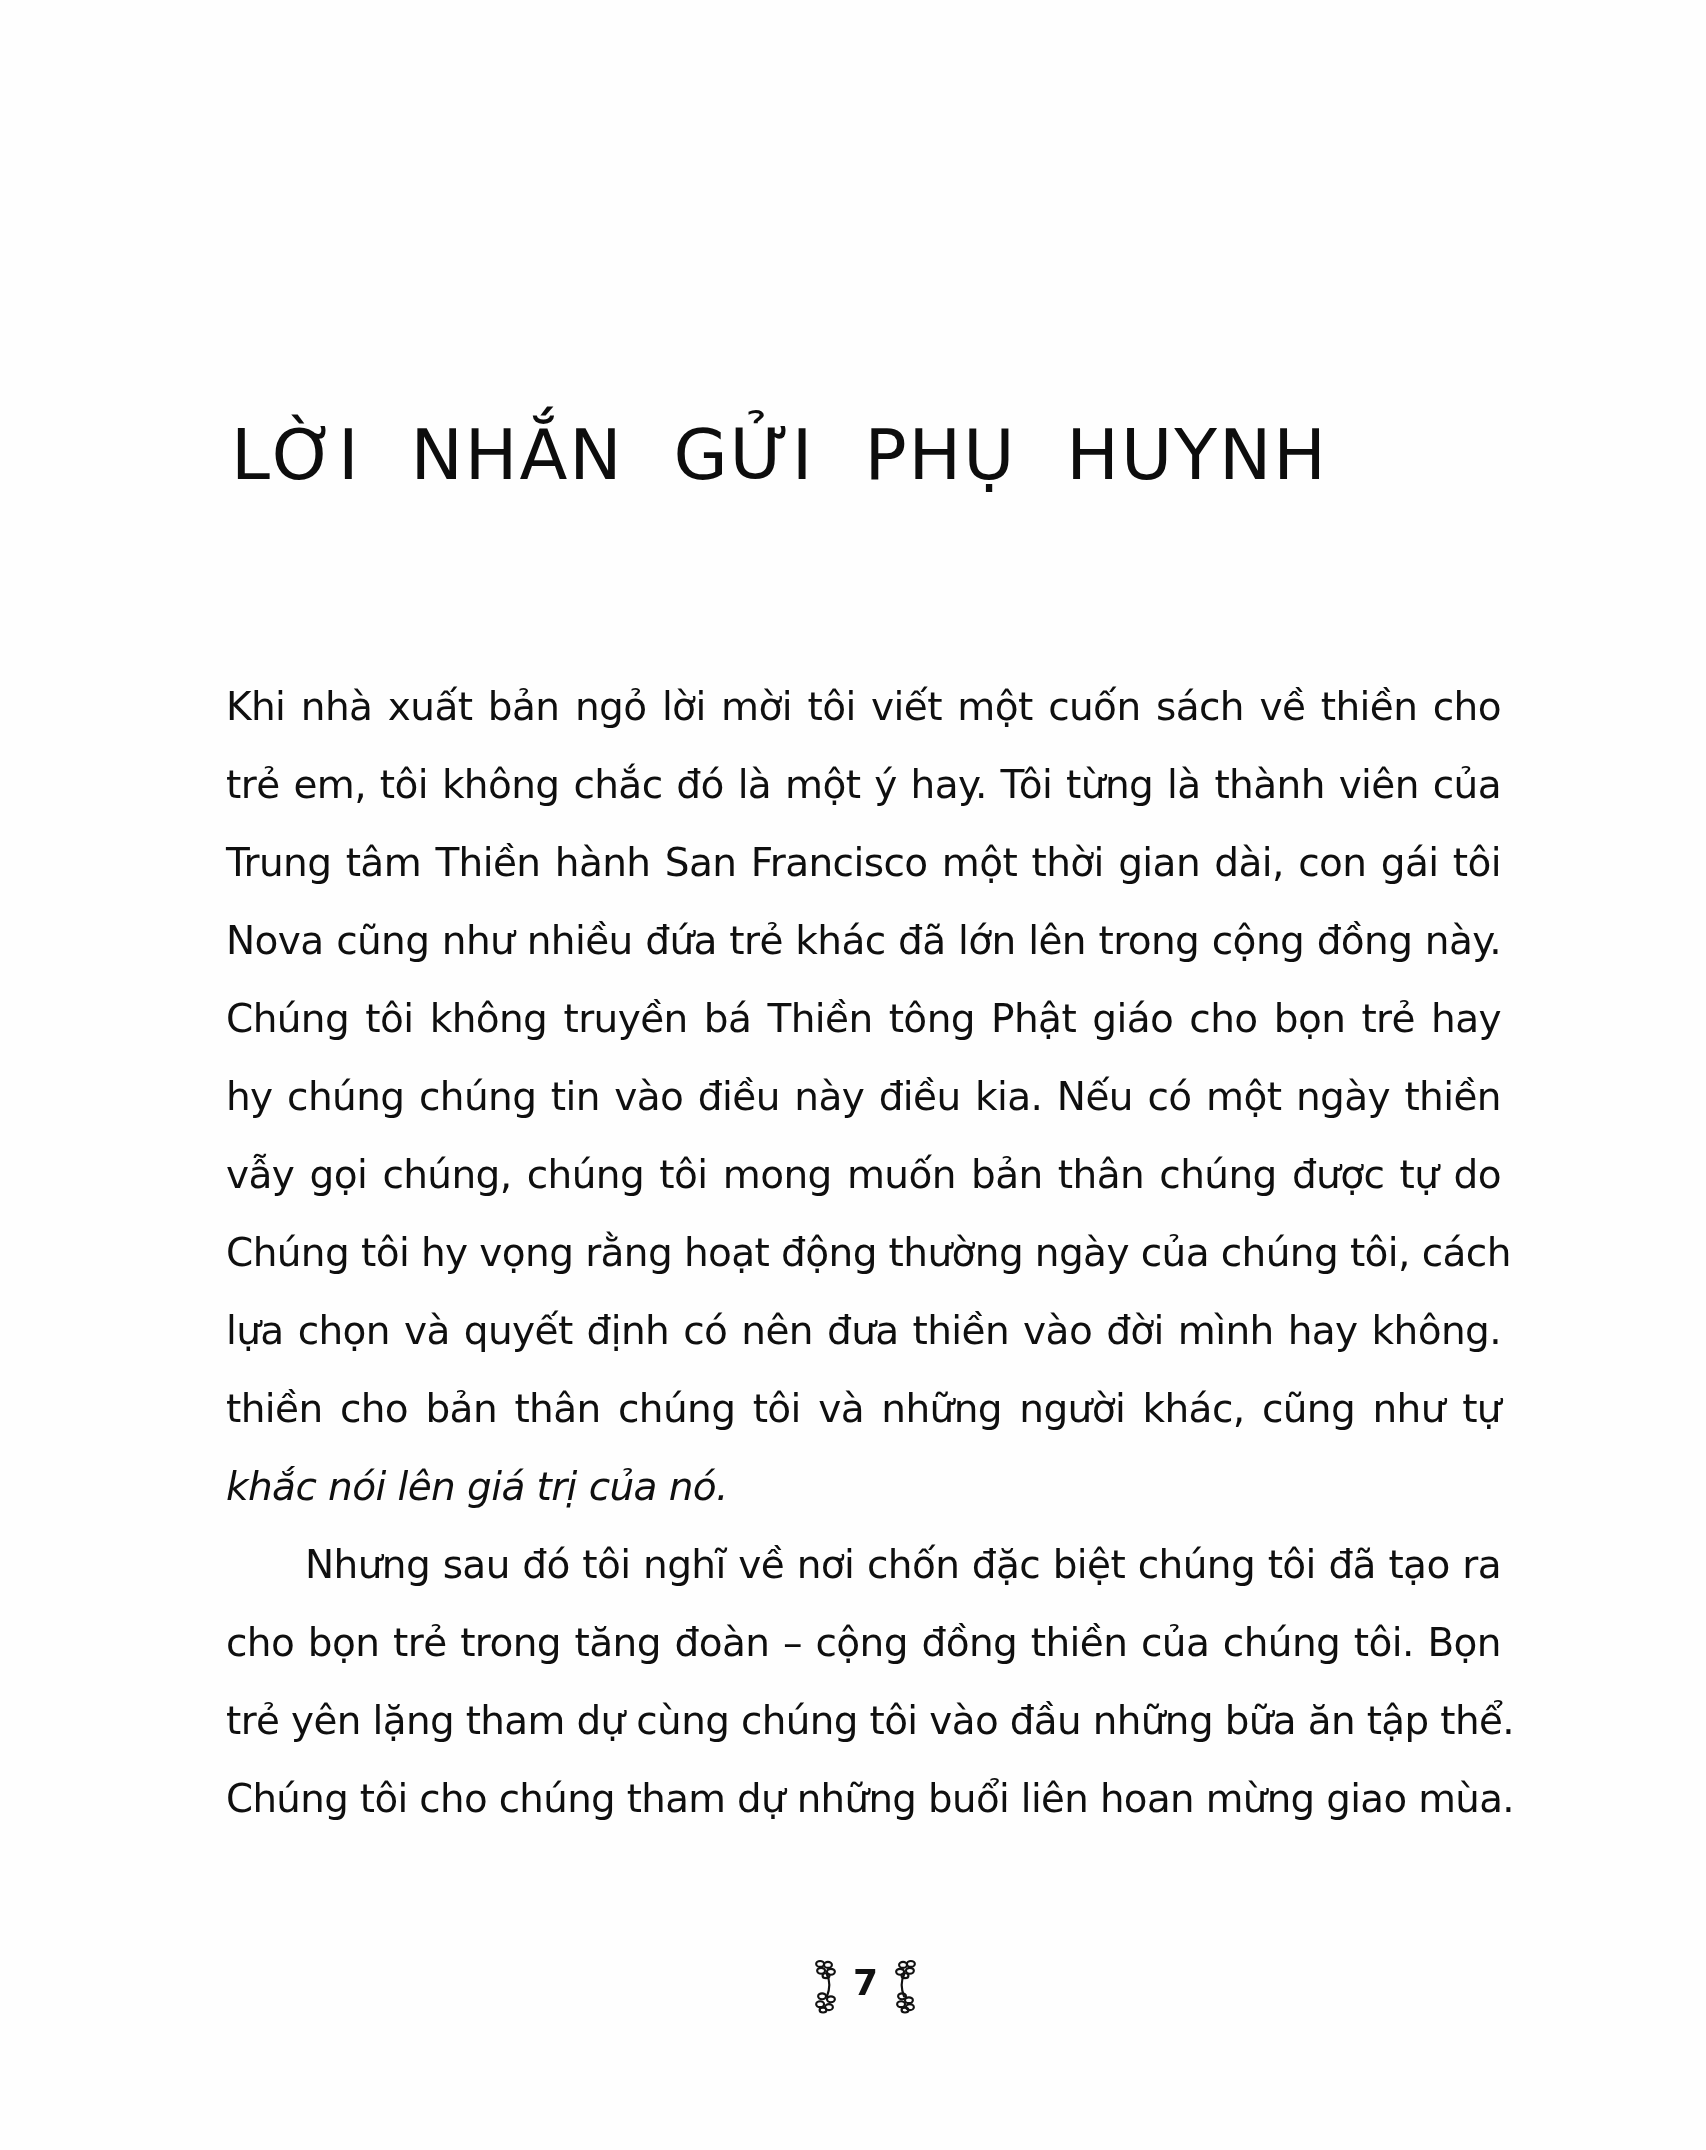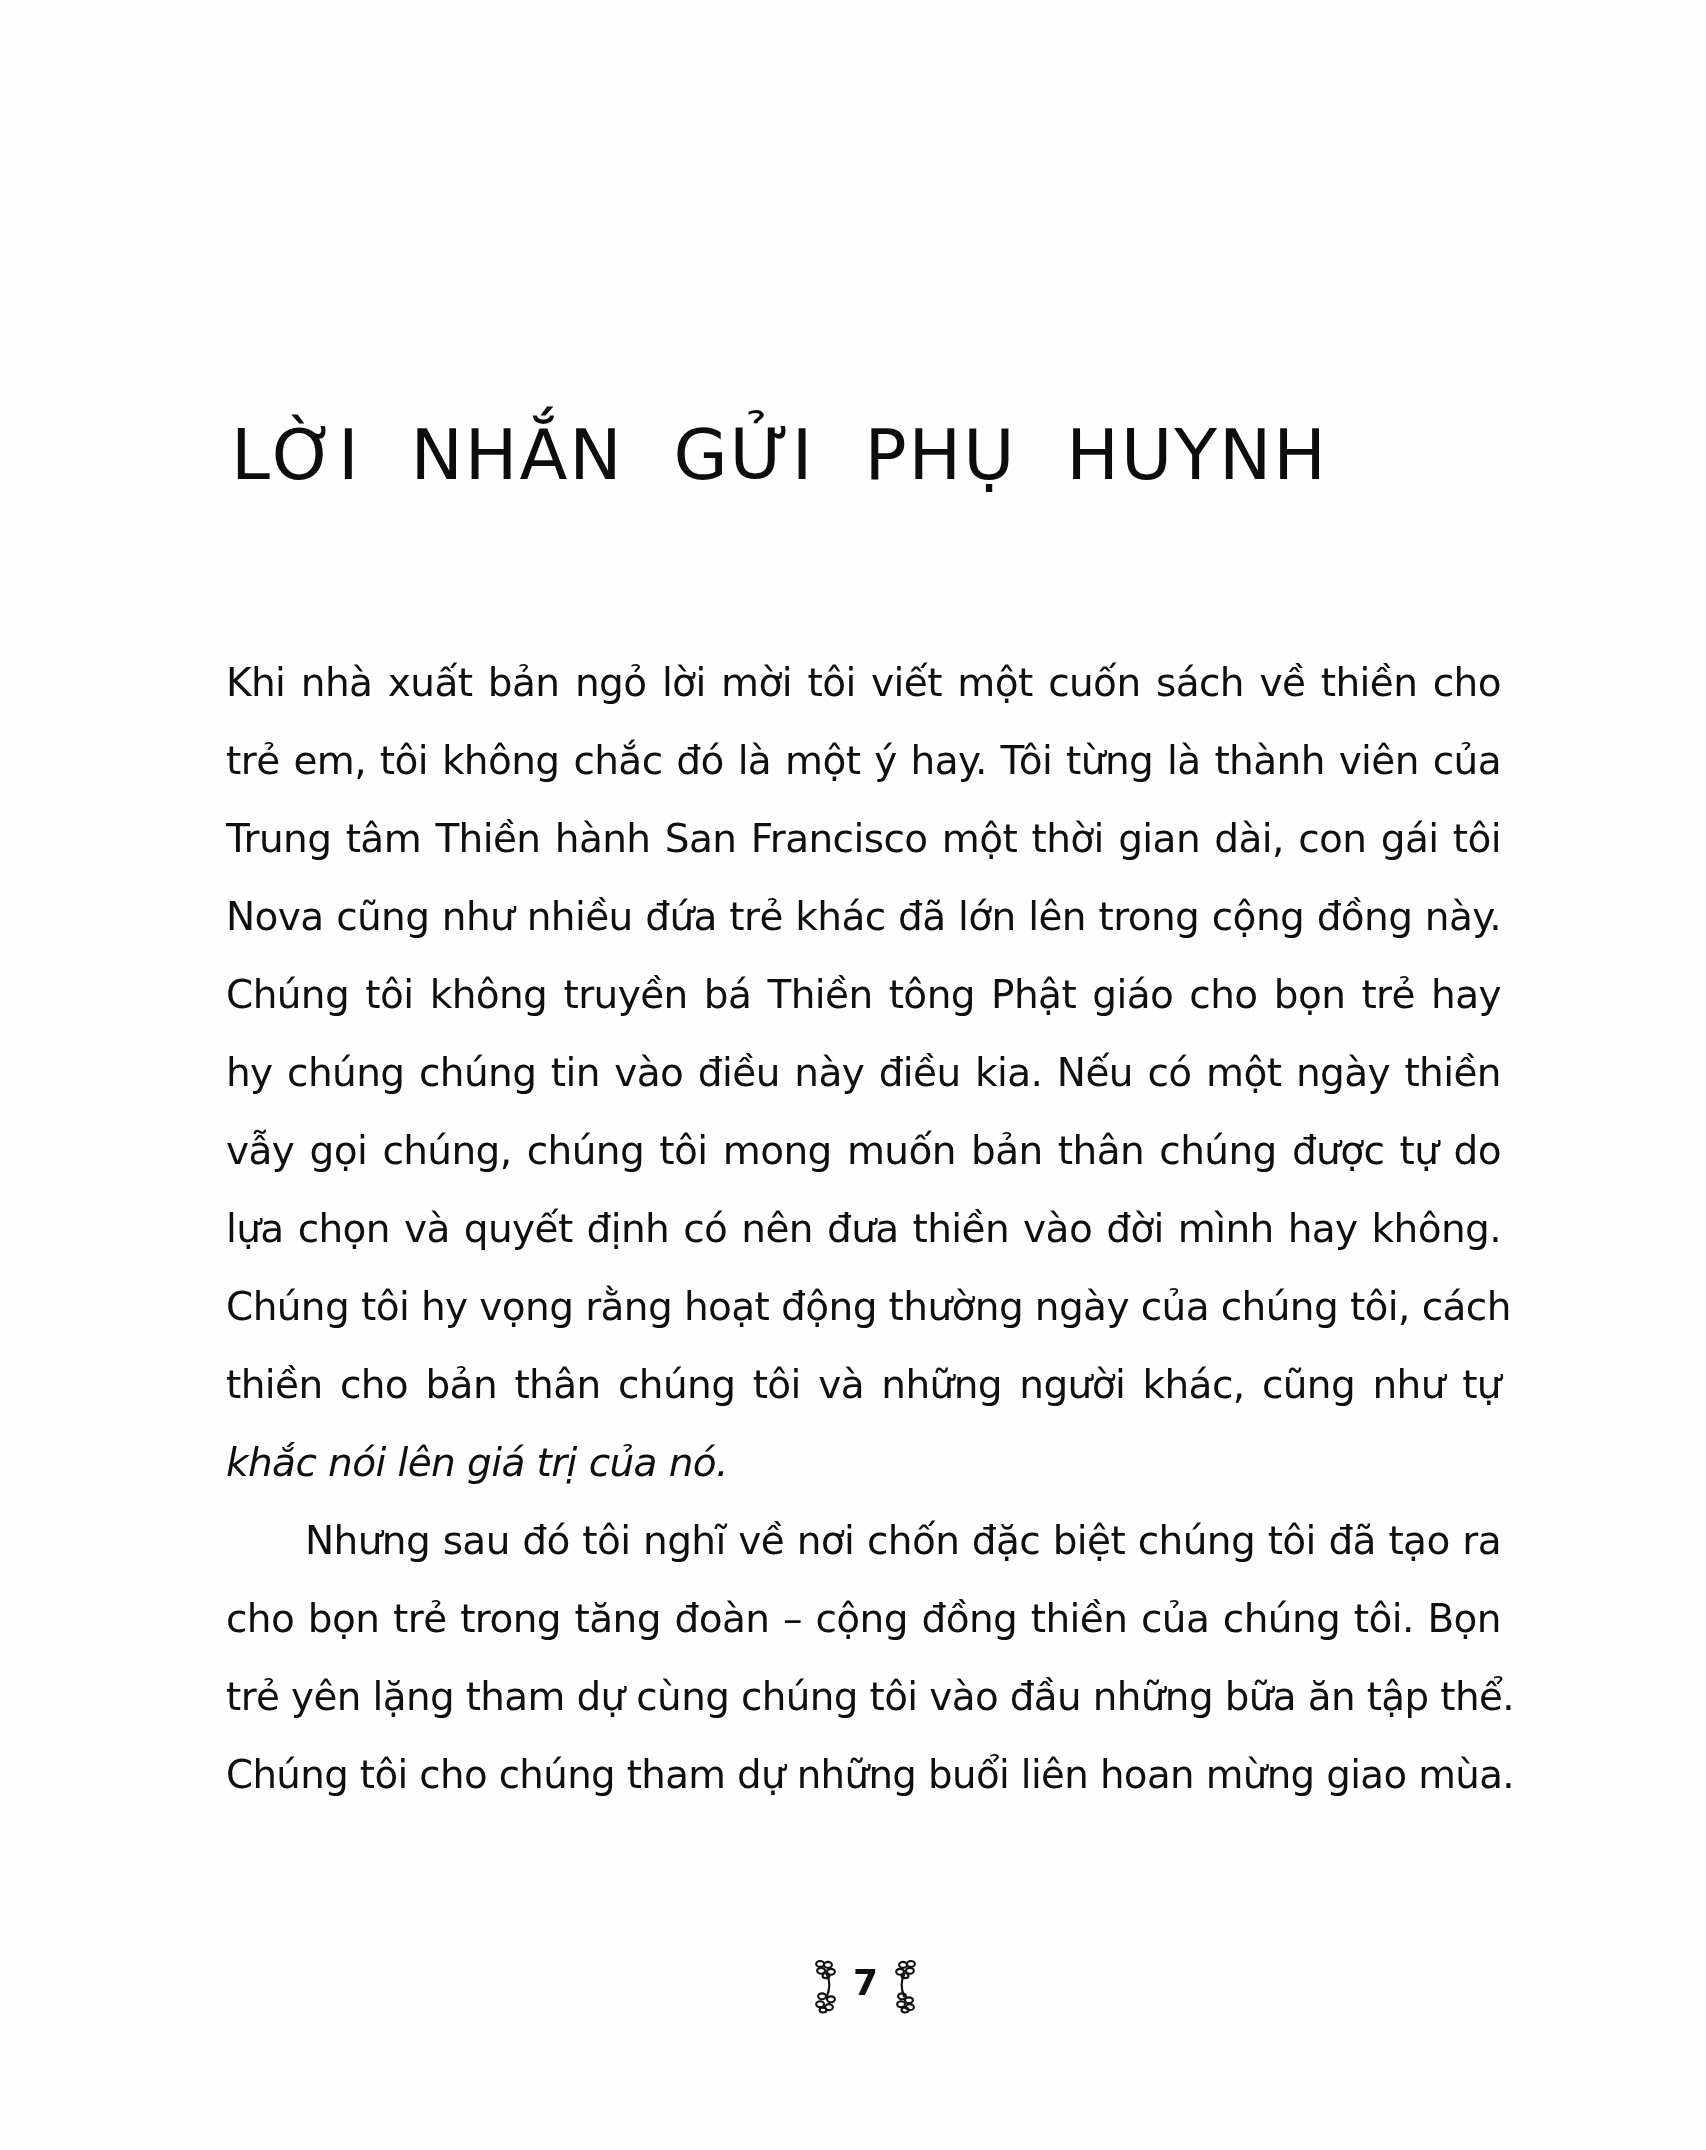--- a/index.html
+++ b/index.html
@@ -35,21 +35,21 @@
       letter-spacing: 2px;
       white-space: nowrap;
       text-align: justify;
       text-align-last: justify;
       color: #0d0d0d;
       transform-origin: left center;
     }
     .body-text {
       position: absolute;
       left: 226px;
-      top: 644px;
+      top: 668px;
       width: 1275px;
     }
     .line {
       display: block;
       height: 78px;
       line-height: 78px;
       font-family: "DejaVu Sans", sans-serif;
       font-size: 39px;
       white-space: nowrap;
       text-align: justify;
@@ -102,22 +102,22 @@
   <div class="body-text">
 
     <div class="paragraph">
       <span class="line">Khi nhà xuất bản ngỏ lời mời tôi viết một cuốn sách về thiền cho</span>
       <span class="line">trẻ em, tôi không chắc đó là một ý hay. Tôi từng là thành viên của</span>
       <span class="line">Trung tâm Thiền hành San Francisco một thời gian dài, con gái tôi</span>
       <span class="line">Nova cũng như nhiều đứa trẻ khác đã lớn lên trong cộng đồng này.</span>
       <span class="line">Chúng tôi không truyền bá Thiền tông Phật giáo cho bọn trẻ hay</span>
       <span class="line">hy chúng chúng tin vào điều này điều kia. Nếu có một ngày thiền</span>
       <span class="line">vẫy gọi chúng, chúng tôi mong muốn bản thân chúng được tự do</span>
+      <span class="line">Chúng tôi hy vọng rằng hoạt động thường ngày của chúng tôi, cách</span>
       <span class="line">lựa chọn và quyết định có nên đưa thiền vào đời mình hay không.</span>
-      <span class="line">Chúng tôi hy vọng rằng hoạt động thường ngày của chúng tôi, cách</span>
       <span class="line">thiền cho bản thân chúng tôi và những người khác, cũng như tự</span>
       <span class="line last">khắc nói lên giá trị của nó.</span>
     </div>
 
     <div class="paragraph">
       <span class="line indent">Nhưng sau đó tôi nghĩ về nơi chốn đặc biệt chúng tôi đã tạo ra</span>
       <span class="line">cho bọn trẻ trong tăng đoàn – cộng đồng thiền của chúng tôi. Bọn</span>
       <span class="line" style="transform-origin: left center; transform: scaleX(0.99582); width: 1281px;">trẻ yên lặng tham dự cùng chúng tôi vào đầu những bữa ăn tập thể.</span>
       <span class="line" style="transform-origin: left center; transform: scaleX(0.991711); width: 1286px;">Chúng tôi cho chúng tham dự những buổi liên hoan mừng giao mùa.</span>
     </div>

